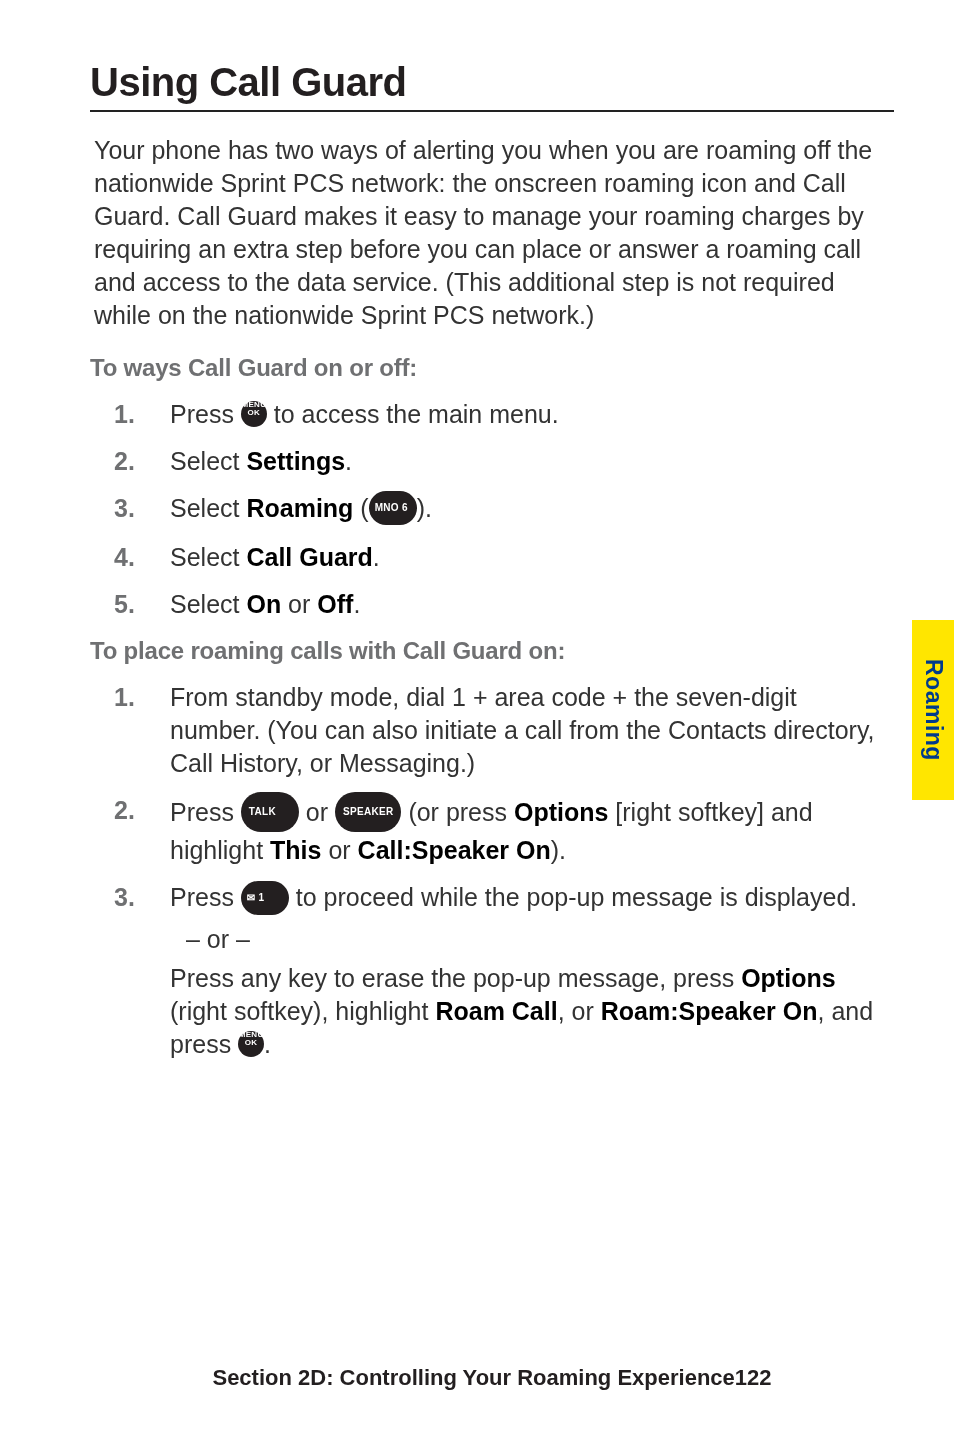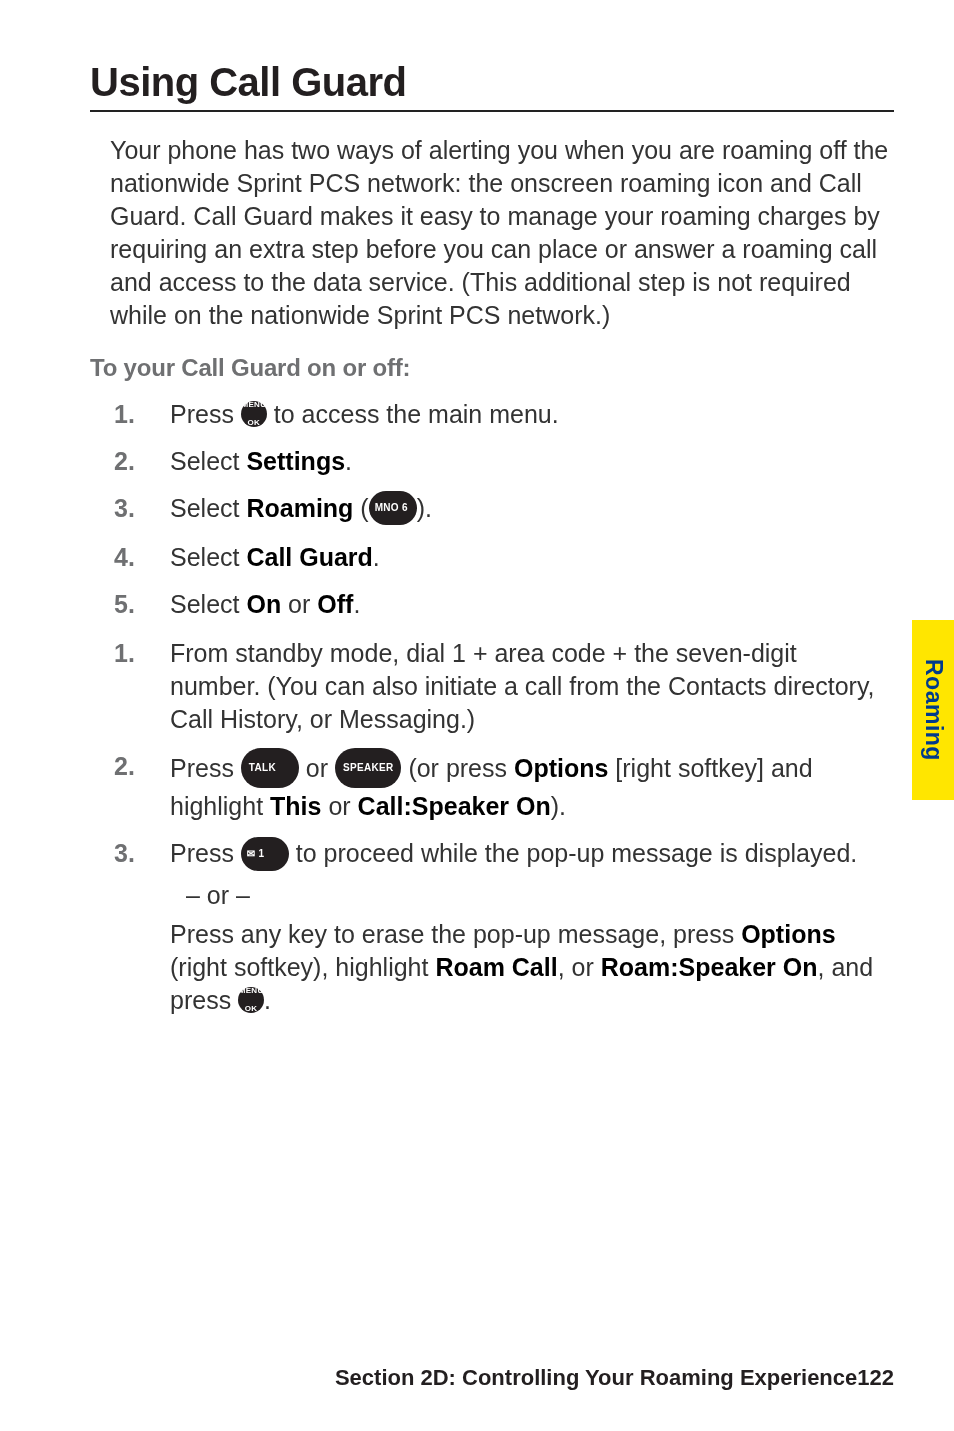--- a/index.html
+++ b/index.html
@@ -26,21 +26,21 @@
     letter-spacing: -0.5px;
   }
   .title-rule {
     border: none;
     border-top: 2px solid #222;
     margin: 0 0 22px 0;
   }
   .intro {
     font-size: 25px;
     line-height: 1.32;
-    margin: 0 0 22px 20px;
+    margin: 0 0 22px 4px;
     color: #333;
   }
   .subhead {
     font-size: 24px;
     font-weight: 700;
     color: #6f7072;
     margin: 0 0 16px 0;
     letter-spacing: -0.2px;
   }
   ol.steps {
@@ -67,21 +67,21 @@
     color: #6f7072;
     font-size: 25px;
     width: 40px;
   }
   strong { font-weight: 700; color: #000000; }
 
   
   .pill {
     display: inline-flex;
     align-items: center;
-    justify-content: space-between;
+    justify-content: flex-start;
     background: #231f20;
     color: #fff;
     border-radius: 999px;
     font-size: 10px;
     font-weight: 700;
     line-height: 1;
     vertical-align: middle;
     position: relative;
     top: -2px;
   }
@@ -110,42 +110,42 @@
     color: #003a8c;
     letter-spacing: 0.5px;
   }
 
   .footer {
     position: absolute;
     bottom: 40px;
     left: 90px;
     right: 60px;
     display: flex;
-    justify-content: flex-end;
+    justify-content: center;
     font-size: 22px;
     font-weight: 700;
     color: #231f20;
   }
 
   .or-sep {
     display: block;
     margin: 6px 16px;
   }
 </style>
 </head>
 <body>
 
 <div class="page">
 
   <h1 class="section-title">Using Call Guard</h1>
   <hr class="title-rule">
 
   <p class="intro">Your phone has two ways of alerting you when you are roaming off the nationwide Sprint PCS network: the onscreen roaming icon and Call Guard. Call Guard makes it easy to manage your roaming charges by requiring an extra step before you can place or answer a roaming call and access to the data service. (This additional step is not required while on the nationwide Sprint PCS network.)</p>
 
-  <p class="subhead">To your Call Guard on or off:</p>
+  <p class="subhead">To ways Call Guard on or off:</p>
 
   <ol class="steps">
     <li>
       <span>Press </span><span class="pill pill-round pill-stack pill-mono">
           <span>MENU</span>
           <span>OK</span>
         </span><span> to access the main menu.</span>
     </li>
     <li>
       <span>Select </span><strong>Settings</strong><span>.</span>
@@ -154,20 +154,21 @@
       <span>Select </span><strong>Roaming</strong><span> (</span><span class="pill pill-med pill-mono">MNO 6</span><span>).</span>
     </li>
     <li>
       <span>Select </span><strong>Call Guard</strong><span>.</span>
     </li>
     <li>
       <span>Select </span><strong>On</strong><span> or </span><strong>Off</strong><span>.</span>
     </li>
   </ol>
 
+  <p class="subhead">To place roaming calls with Call Guard on:</p>
 
   <ol class="steps">
     <li>
       <span>From standby mode, dial 1 + area code + the seven-digit number. (You can also initiate a call from the Contacts directory, Call History, or Messaging.)</span>
     </li>
     <li>
       <span>Press </span><span class="pill pill-wide pill-mono">TALK</span><span> or </span><span class="pill pill-wide pill-mono">SPEAKER</span><span> (or press </span><strong>Options</strong><span> [right softkey] and highlight </span><strong>This</strong><span> or </span><strong>Call:Speaker On</strong><span>).</span>
     </li>
     <li>
       <span>Press </span><span class="pill pill-med pill-mono">✉ 1</span><span> to proceed while the pop-up message is displayed.</span>

